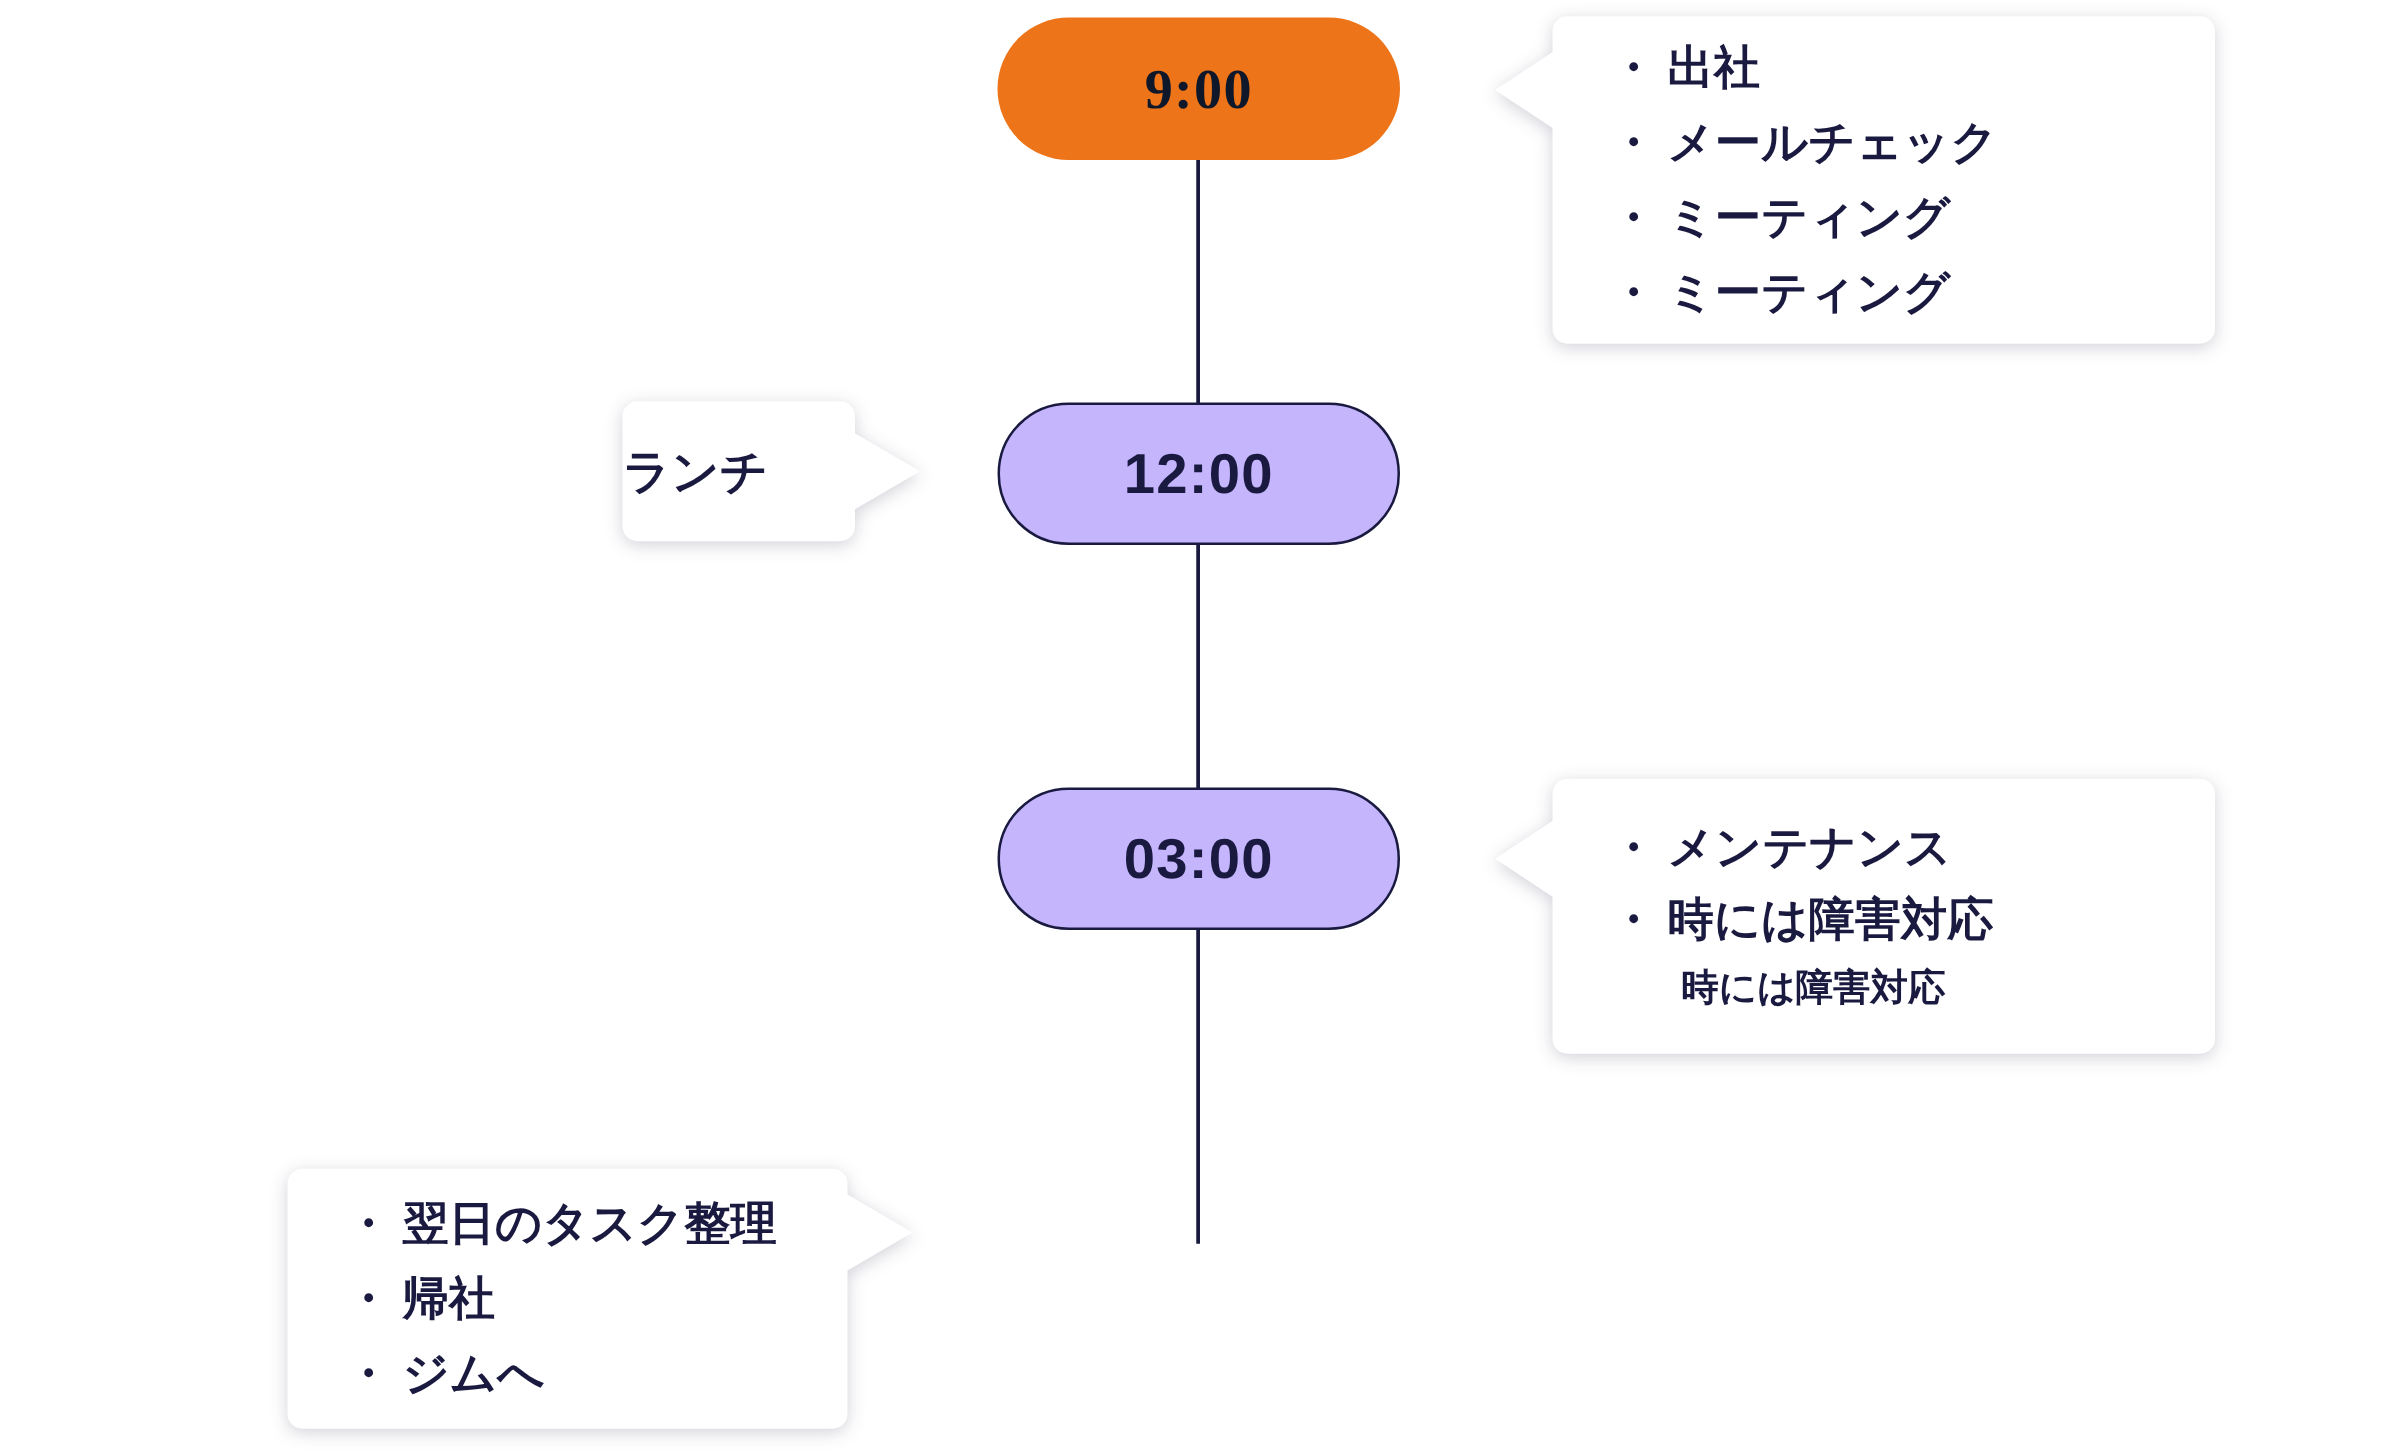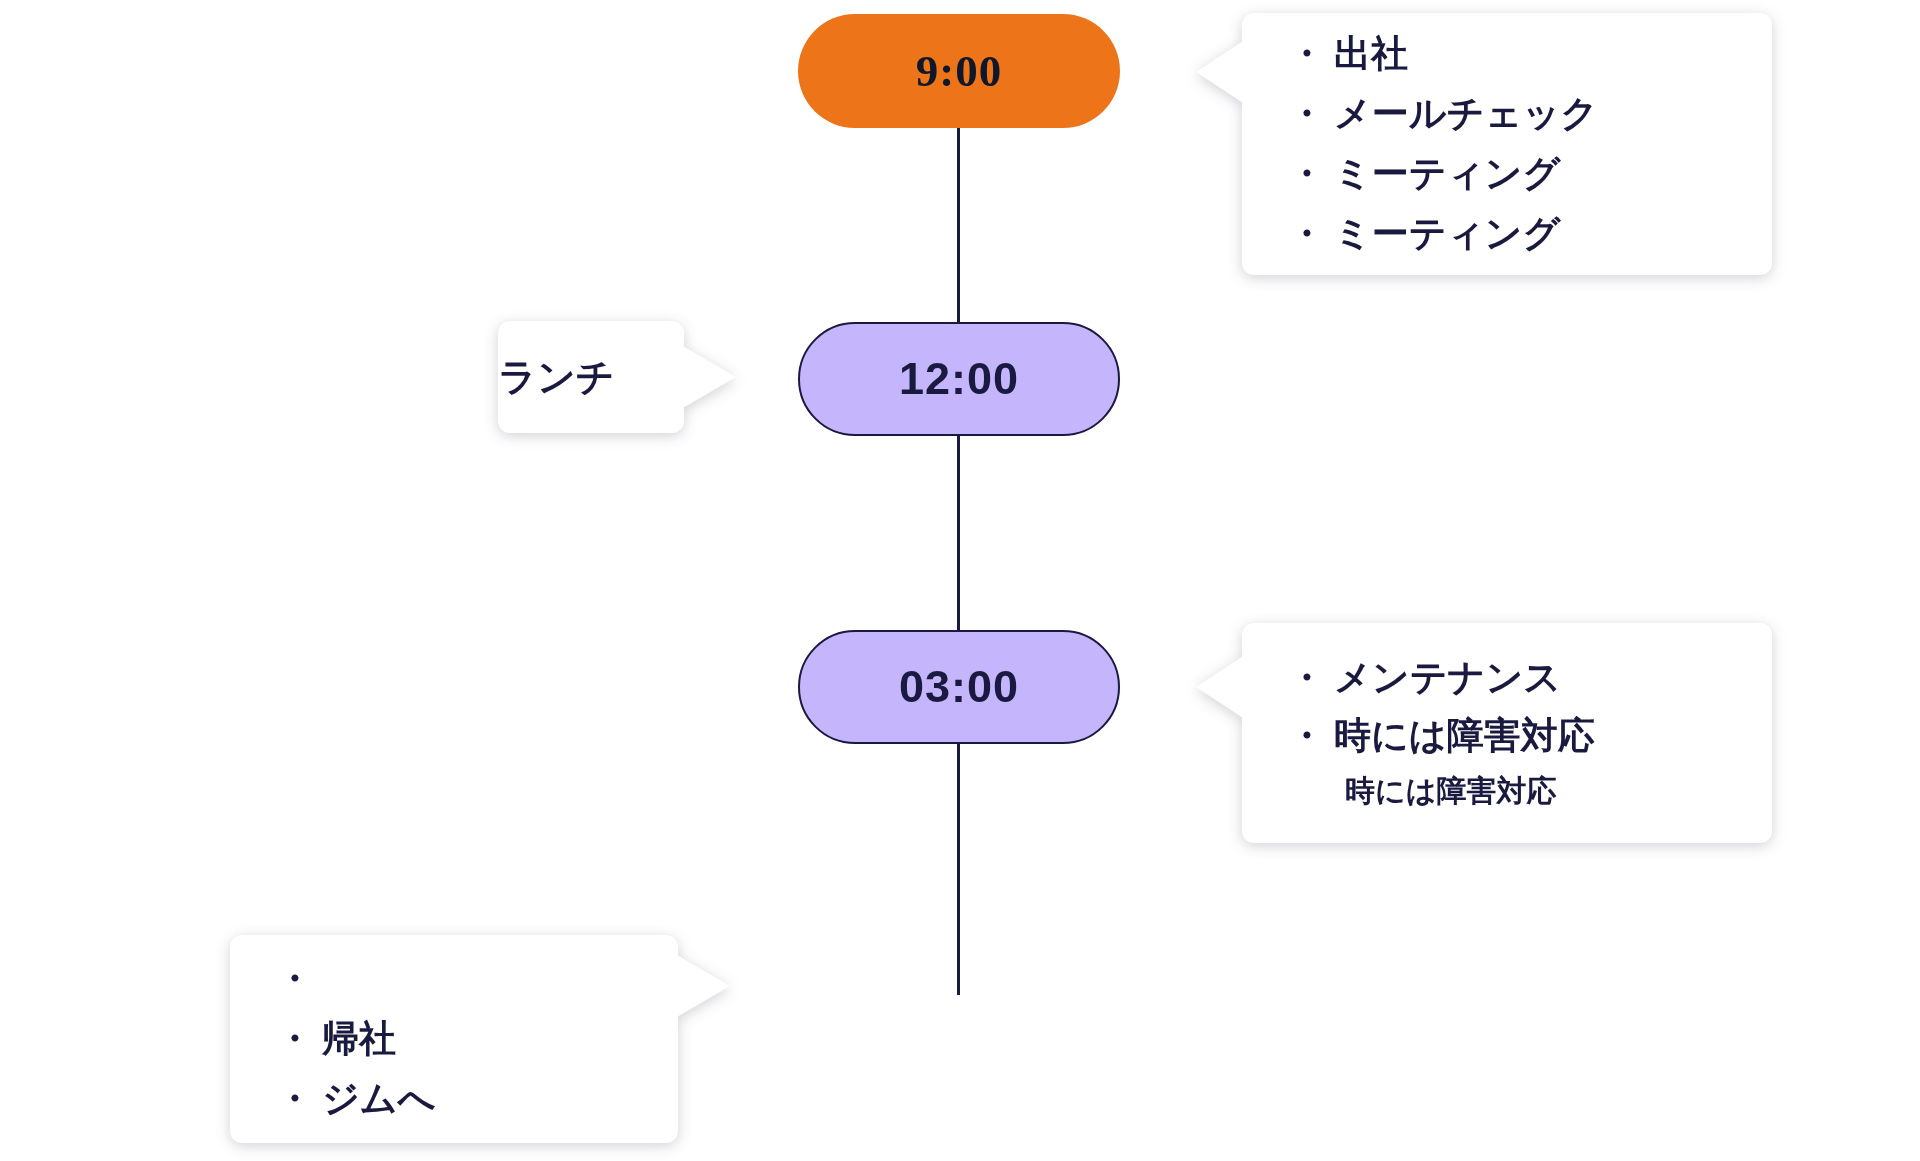--- a/index.html
+++ b/index.html
@@ -154,20 +154,21 @@
     <div class="row">
       <span class="bullet">・</span>
       <span>時には障害対応</span>
     </div>
     <div class="note">時には障害対応</div>
   </div>
 
   <div class="bubble tail-right bubble-4">
     <div class="row">
       <span class="bullet">・</span>
+      <span>翌日のタスク整理</span>
     </div>
     <div class="row">
       <span class="bullet">・</span>
       <span>帰社</span>
     </div>
     <div class="row">
       <span class="bullet">・</span>
       <span>ジムへ</span>
     </div>
   </div>

